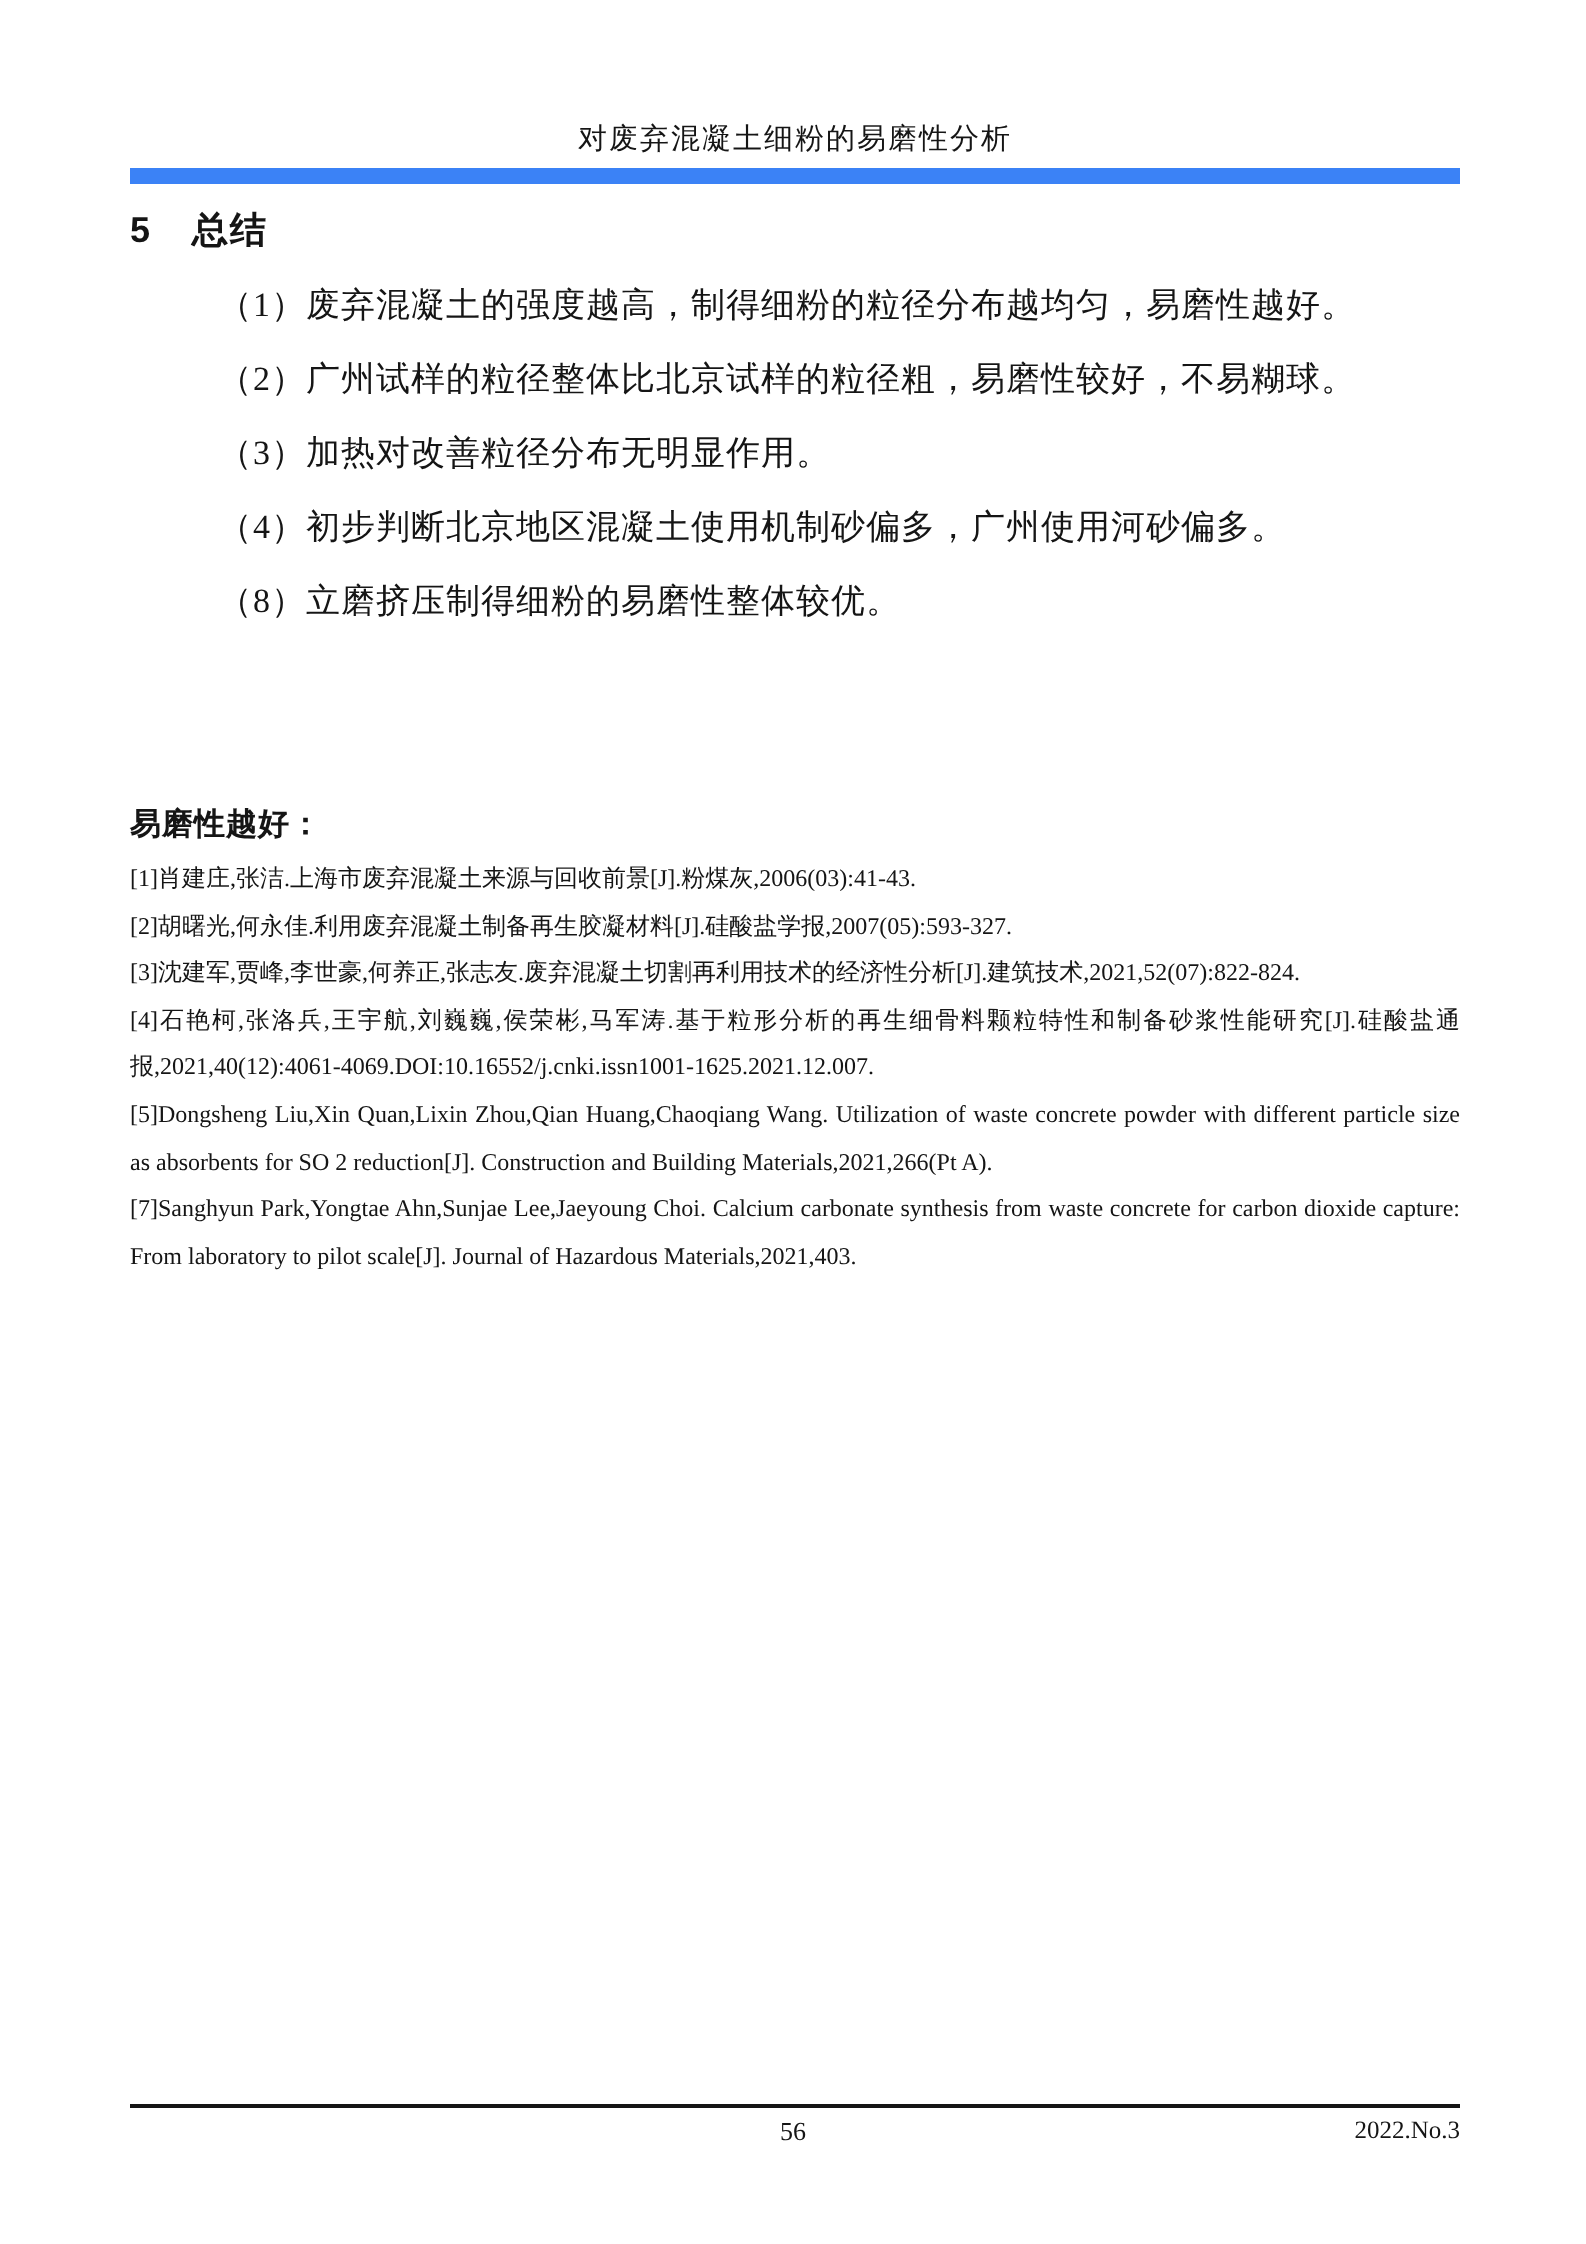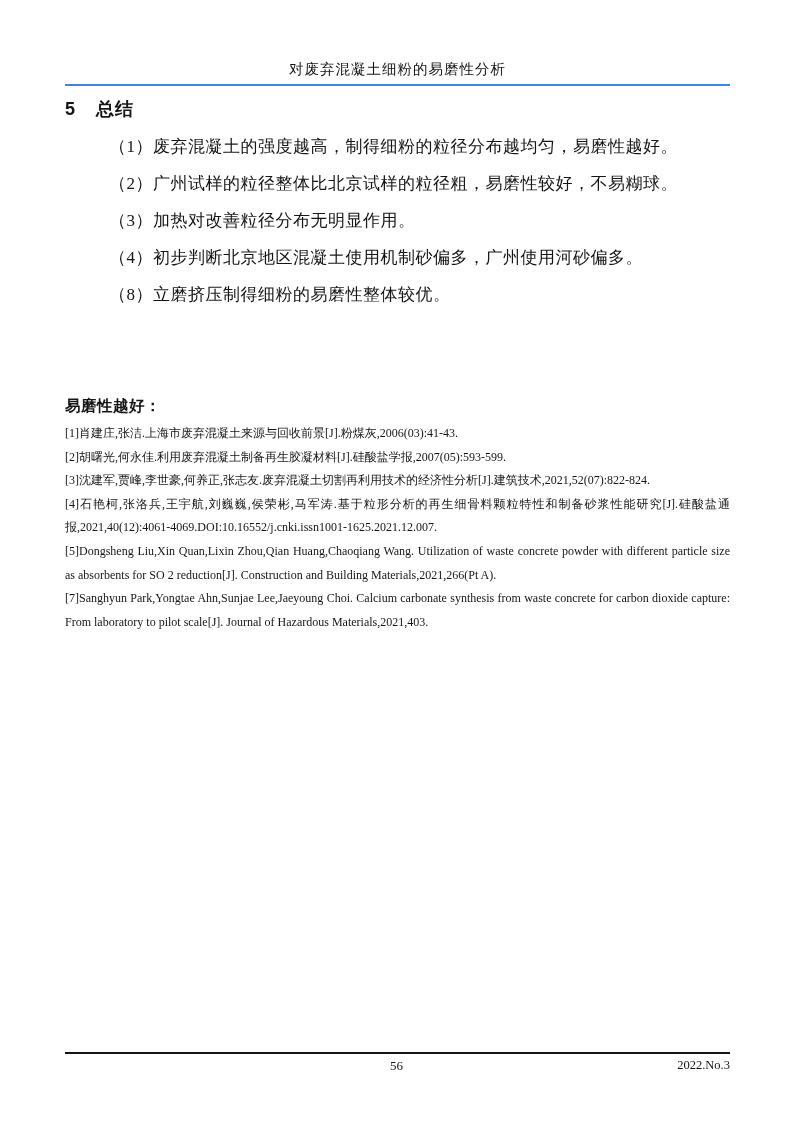--- a/index.html
+++ b/index.html
@@ -15,21 +15,21 @@
     overflow: hidden;
   }
   .content {
     padding: 60px 63px 0 65px;
   }
   .running-head {
     text-align: center;
     font-size: 14.5px;
     letter-spacing: 1px;
     padding-bottom: 5px;
-    border-bottom: 2px solid #3b82f6;
+    border-bottom: 8px solid #3b82f6;
   }
   .section-heading {
     margin-top: 11px;
     font-family: Liberation Sans, sans-serif;
     font-weight: bold;
     font-size: 18px;
     letter-spacing: 1px;
   }
   .section-number { margin-right: 20px; }
   .conclusions { margin-top: 7px; }
@@ -93,21 +93,21 @@
       <p class="conclusion-item">（2）广州试样的粒径整体比北京试样的粒径粗，易磨性较好，不易糊球。</p>
       <p class="conclusion-item">（3）加热对改善粒径分布无明显作用。</p>
       <p class="conclusion-item">（4）初步判断北京地区混凝土使用机制砂偏多，广州使用河砂偏多。</p>
       <p class="conclusion-item">（8）立磨挤压制得细粉的易磨性整体较优。</p>
     </div>
 
     <div class="ref-heading">易磨性越好：</div>
 
     <div class="ref-list">
       <p class="ref-item">[1]肖建庄,张洁.上海市废弃混凝土来源与回收前景[J].粉煤灰,2006(03):41-43.</p>
-      <p class="ref-item">[2]胡曙光,何永佳.利用废弃混凝土制备再生胶凝材料[J].硅酸盐学报,2007(05):593-599.</p>
+      <p class="ref-item">[2]胡曙光,何永佳.利用废弃混凝土制备再生胶凝材料[J].硅酸盐学报,2007(05):593-327.</p>
       <p class="ref-item">[3]沈建军,贾峰,李世豪,何养正,张志友.废弃混凝土切割再利用技术的经济性分析[J].建筑技术,2021,52(07):822-824.</p>
       <p class="ref-item">[4]石艳柯,张洛兵,王宇航,刘巍巍,侯荣彬,马军涛.基于粒形分析的再生细骨料颗粒特性和制备砂浆性能研究[J].硅酸盐通报,2021,40(12):4061-4069.DOI:10.16552/j.cnki.issn1001-1625.2021.12.007.</p>
       <p class="ref-item">[5]Dongsheng Liu,Xin Quan,Lixin Zhou,Qian Huang,Chaoqiang Wang. Utilization of waste concrete powder with different particle size as absorbents for SO 2 reduction[J]. Construction and Building Materials,2021,266(Pt A).</p>
       <p class="ref-item">[7]Sanghyun Park,Yongtae Ahn,Sunjae Lee,Jaeyoung Choi. Calcium carbonate synthesis from waste concrete for carbon dioxide capture: From laboratory to pilot scale[J]. Journal of Hazardous Materials,2021,403.</p>
     </div>
 
   </div>
 
   <div class="footer-rule"></div>
   <div class="footer-page-number">56</div>

